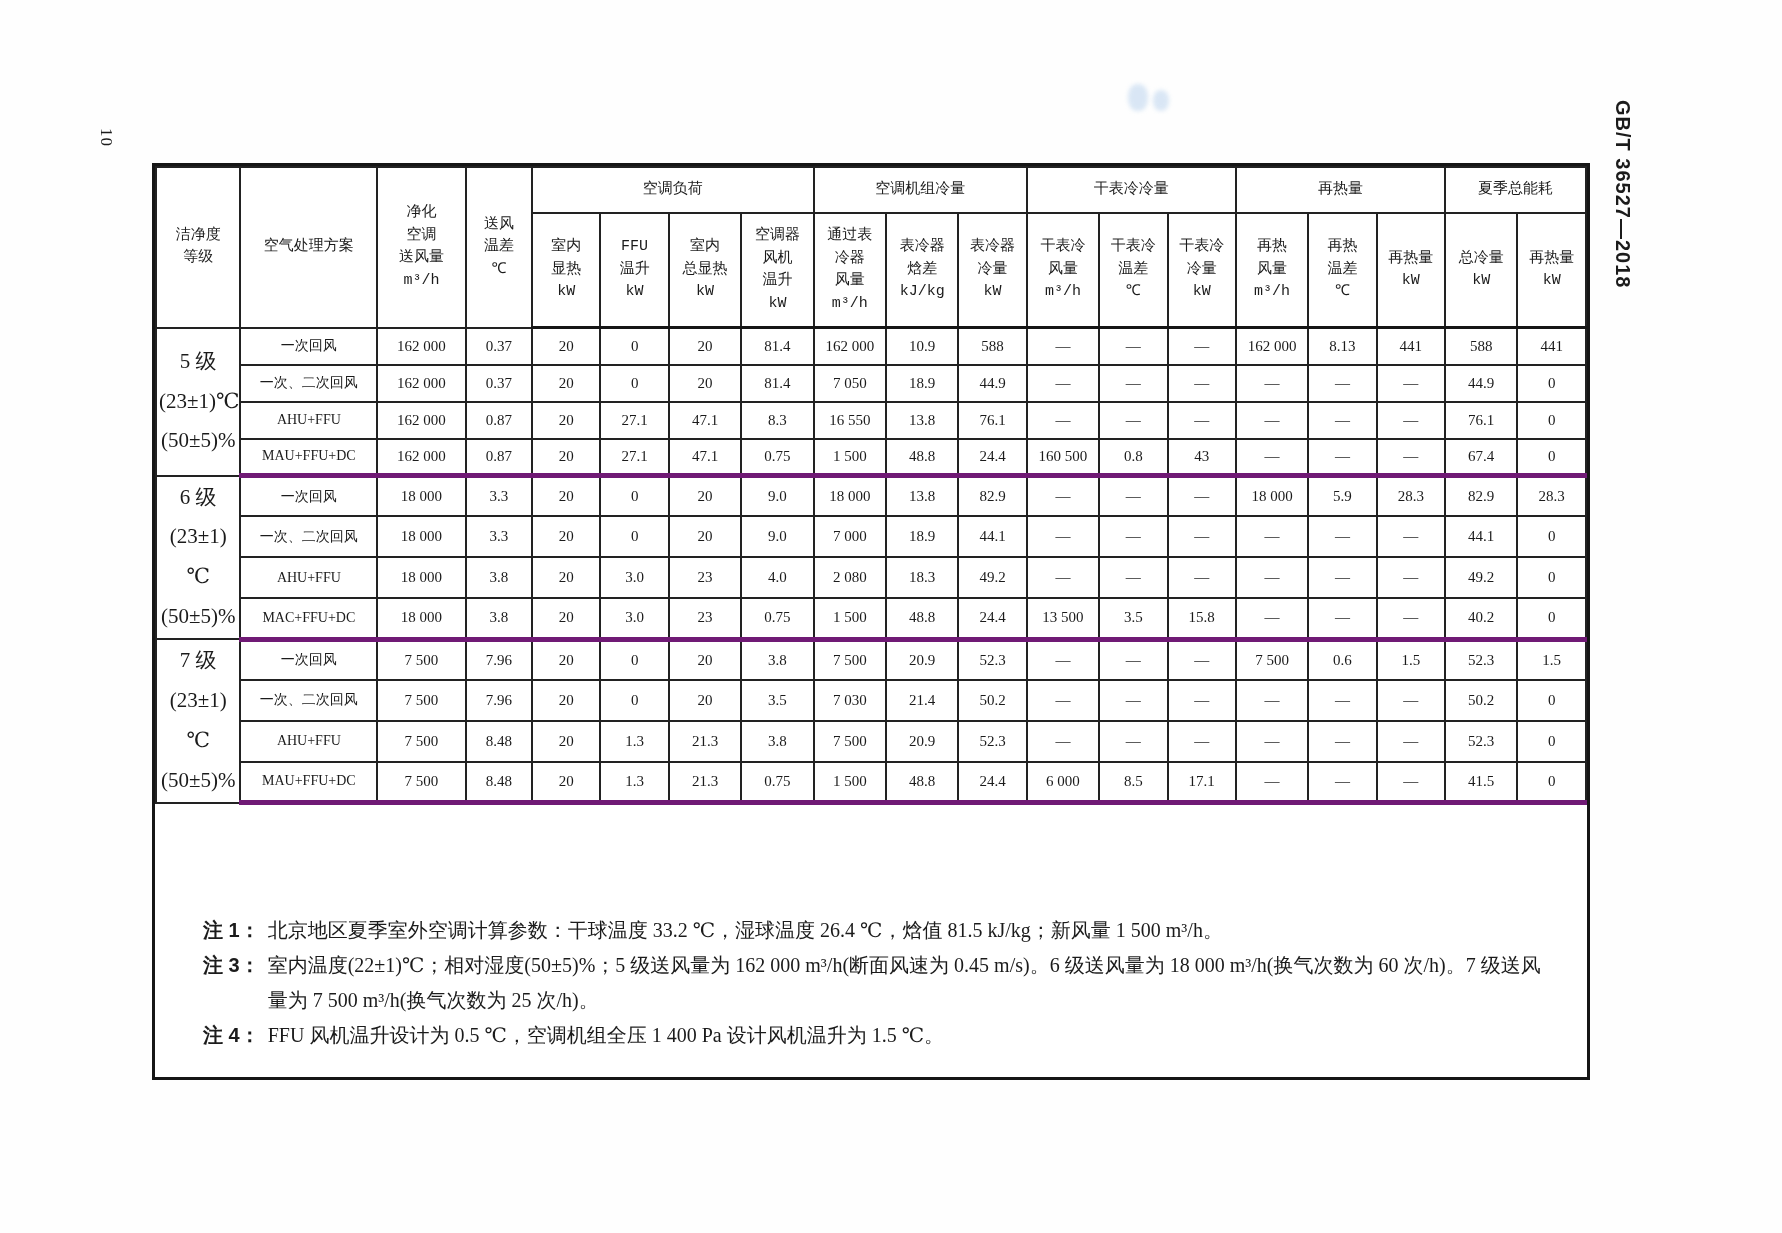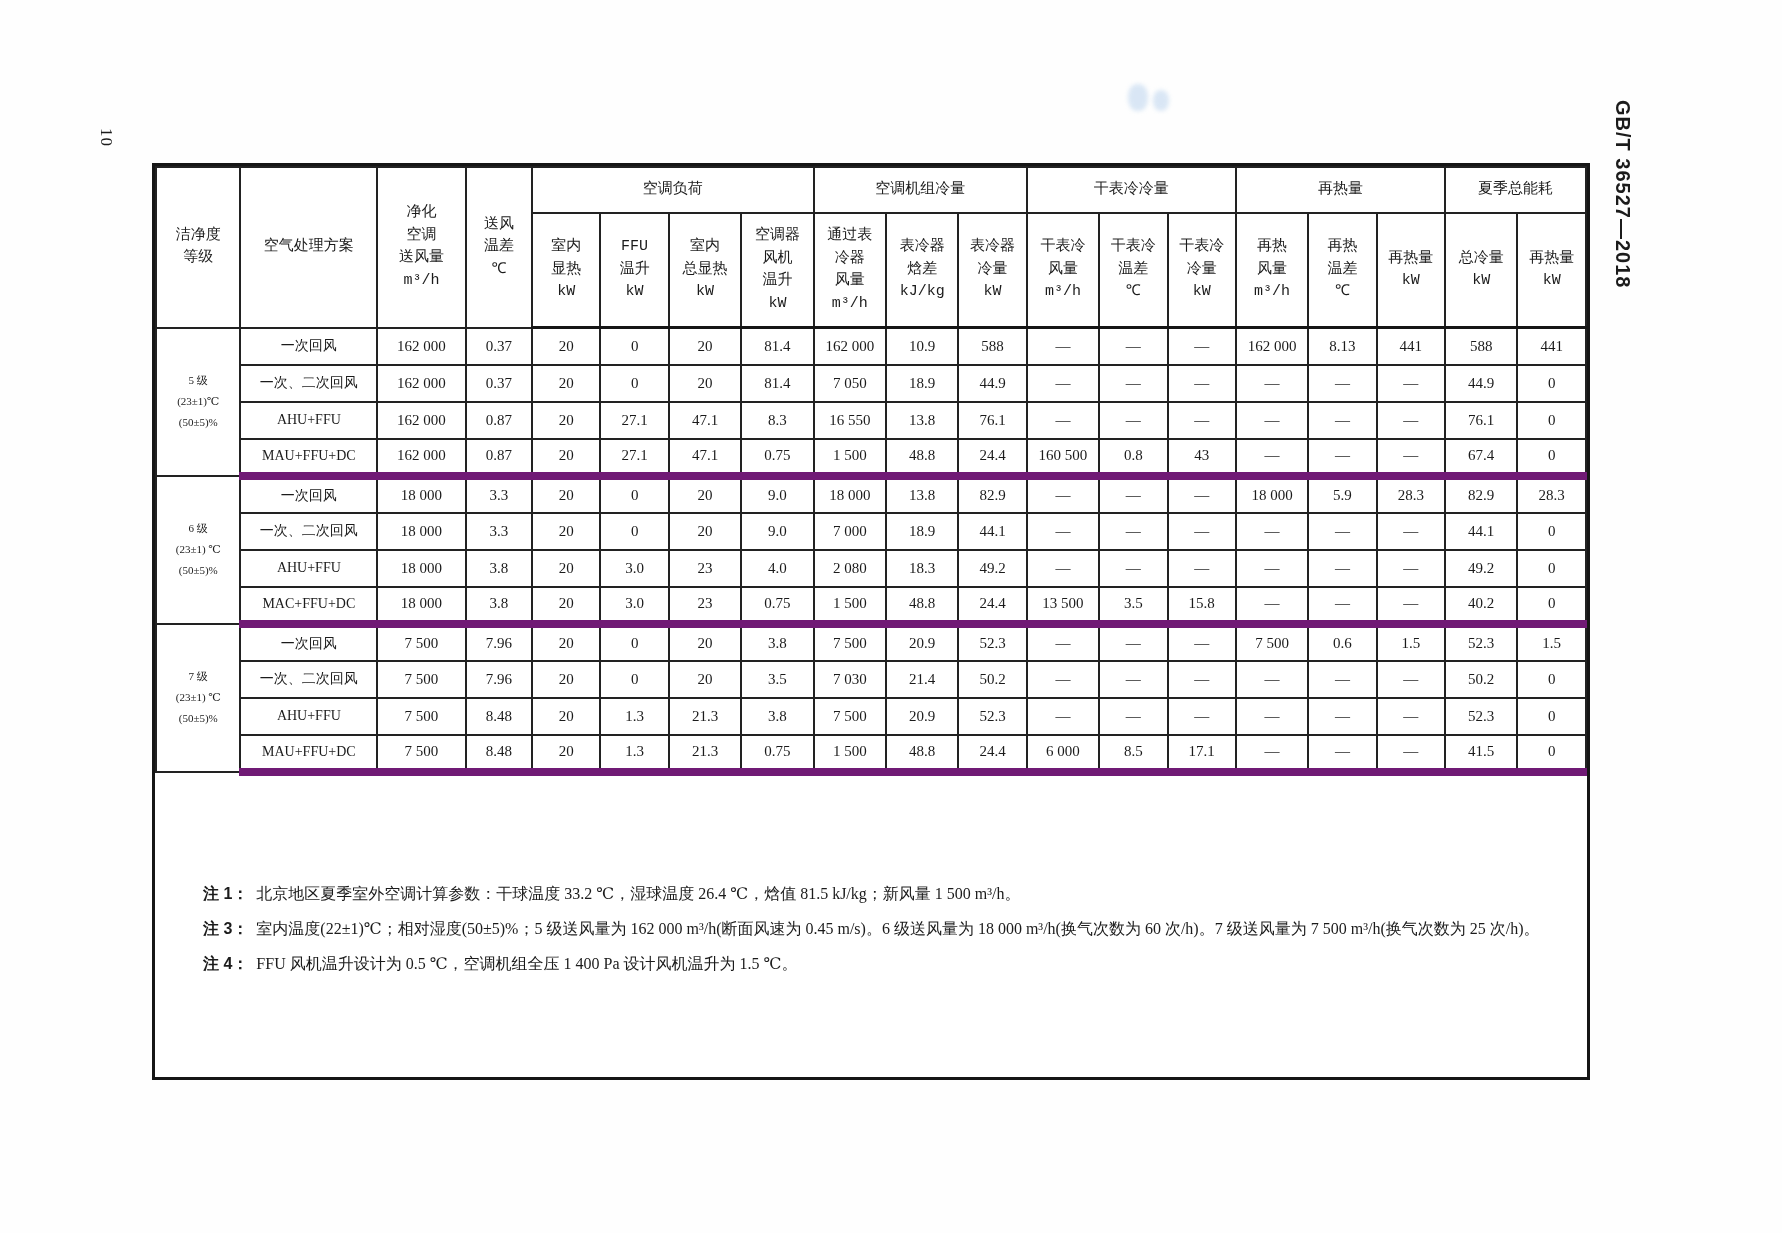--- a/index.html
+++ b/index.html
@@ -21,27 +21,27 @@
         border:3px solid #161616;box-sizing:border-box;background:#fff;}
   table.data{width:100%;border-collapse:collapse;table-layout:fixed;}
   table.data th,table.data td{border:2px solid #222;text-align:center;vertical-align:middle;
         padding:1px 2px;font-weight:normal;overflow:hidden;}
   thead th{white-space:pre-line;font-size:15px;line-height:1.5;font-family:Liberation Mono, monospace;}
   thead tr.hrow1 th{height:42px;}
   thead tr.hrow2 th{height:110px;border-bottom:3px solid #161616;}
   tbody tr{height:37px;}
   tbody td{font-size:15px;}
   td.scheme-cell{font-size:14px;}
-  th.group-label{white-space:pre-line;font-size:11px;line-height:1.9;}
-  tr.group-end td,tr.group-end th{border-bottom:8px solid #701a75;}
+  th.group-label{white-space:pre-line;font-size:21px;line-height:1.9;}
+  tr.group-end td,tr.group-end th{border-bottom:5px solid #701a75;}
 
   col.c-grade{width:84px;}  col.c-scheme{width:136px;} col.c-flow{width:88px;}
   col.c-dt{width:66px;}     col.c-n{width:68px;}       col.c-nw{width:72px;}
 
-  .notes{padding:100px 40px 0 48px;font-size:16px;}
+  .notes{padding:100px 40px 0 48px;font-size:20px;margin-top:8px;}
   .note{display:flex;line-height:35px;}
   .note-label{font-weight:bold;white-space:nowrap;
         font-family:"Liberation Sans","DejaVu Sans",sans-serif;padding-right:8px;}
   .note-text{flex:1;}
 </style>
 </head>
 <body>
 
 <div class="page">
 

